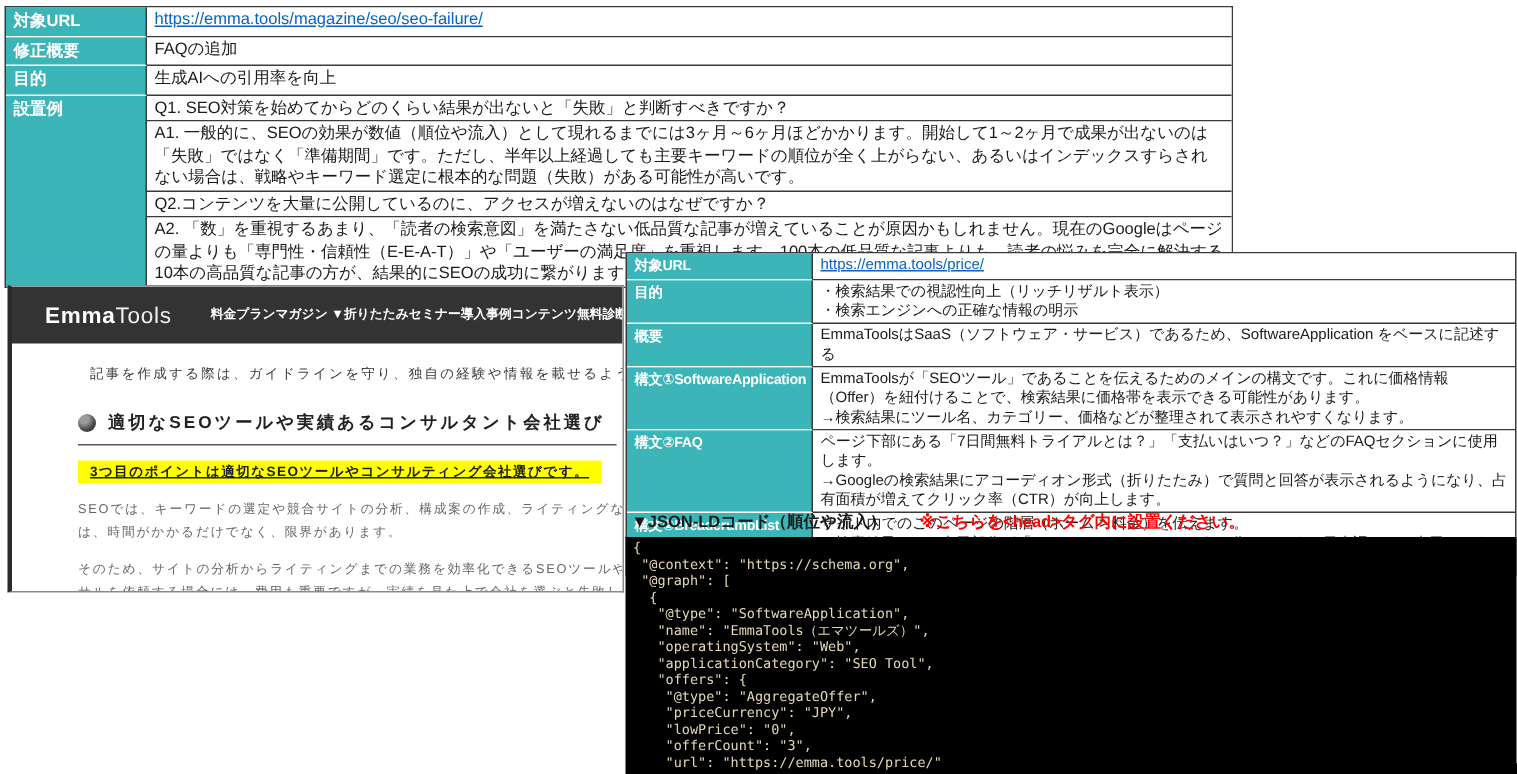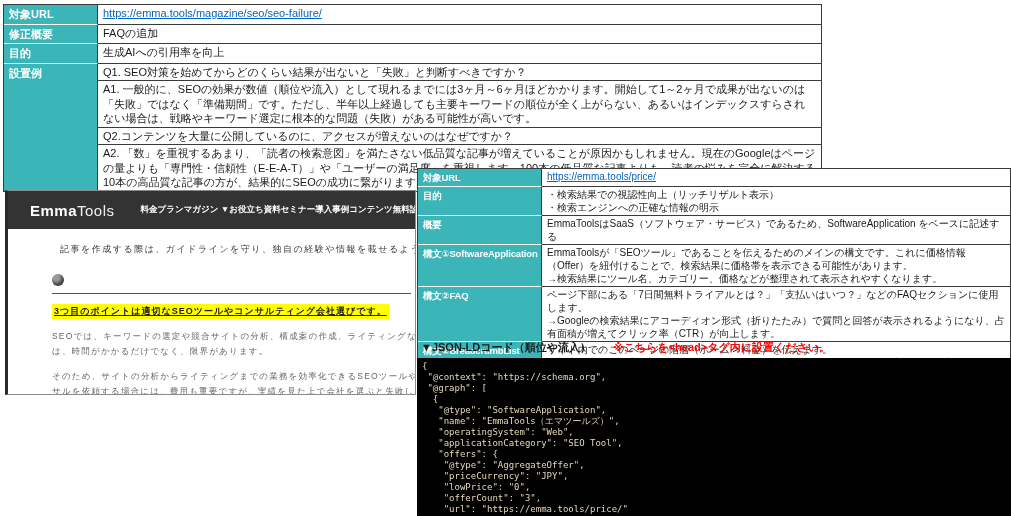--- a/index.html
+++ b/index.html
@@ -42,21 +42,21 @@
   #site .logo span { font-weight:normal; color:#f0f0f0; }
   #site .nav { display:flex; font-size:8.5px; font-weight:bold; white-space:nowrap; }
   #site .nav div { cursor:pointer; }
   #site .content { padding:10px 0 0 44px; }
   #site .intro { font-size:9px; letter-spacing:1.5px; color:#3a3a3a; margin:4px 0 18px 8px; white-space:nowrap; }
   #site .h2 { display:flex; align-items:center; gap:8px; font-size:11.5px; font-weight:bold; letter-spacing:2px; color:#222;
               border-bottom:1px solid #555; padding-bottom:7px; margin-right:4px; white-space:nowrap; }
   #site .h2 .dot { width:12px; height:12px; border-radius:50%; flex:0 0 auto;
               background:radial-gradient(circle at 35% 30%, #9a9a9a 0 25%, #4a4a4a 60%, #222); }
   #site .hl { display:inline-block; margin-top:10px; background:#ffff00; color:#222;
-              font-size:9px; font-weight:bold; letter-spacing:1px; text-decoration:underline; padding:1px 2px; white-space:nowrap; }
+              font-size:9px; font-weight:bold; letter-spacing:1px; text-decoration:underline; padding:1px 8px; white-space:nowrap; }
   #site .para { font-size:8.5px; letter-spacing:1.2px; color:#666; line-height:15px; margin-top:10px; white-space:pre; overflow:hidden; }
 
   
   #jsonld-head { position:absolute; left:421px; top:340px; font-size:11px; font-weight:bold; white-space:nowrap; }
   #jsonld-head .note { color:#ff0000; margin-left:22px; font-size:11px; }
   #code {
     position:absolute; left:417px; top:358px; width:594px; height:158px;
     background:#000; color:#e6d9b8; overflow:hidden;
   }
   #code pre {
@@ -83,30 +83,31 @@
   <div class="cell">Q2.コンテンツを大量に公開しているのに、アクセスが増えないのはなぜですか？</div>
   <div class="cell last">A2. 「数」を重視するあまり、「読者の検索意図」を満たさない低品質な記事が増えていることが原因かもしれません。現在のGoogleはページの量よりも「専門性・信頼性（E-E-A-T）」や「ユーザーの満足度」を重視します。100本の低品質な記事よりも、読者の悩みを完全に解決する10本の高品質な記事の方が、結果的にSEOの成功に繋がります。</div>
 </div>
 
 <div id="site">
   <div class="navbar">
     <div class="logo"><b>Emma</b><span>Tools</span></div>
     <div class="nav">
       <div>料金プラン</div>
       <div>マガジン ▼</div>
-      <div>お役立ち資料</div>
+      <div>折りたたみ</div>
       <div>セミナー</div>
       <div>導入事例</div>
       <div>コンテンツ無料診断</div>
     </div>
   </div>
   <div class="content">
     <div class="intro">記事を作成する際は、ガイドラインを守り、独自の経験や情報を載せるようにしましょう。</div>
     <div class="h2">
       <span class="dot"></span>
+      <span>適切なSEOツールや実績あるコンサルタント会社選び</span>
     </div>
     <span class="hl">3つ目のポイントは適切なSEOツールやコンサルティング会社選びです。</span>
     <div class="para">SEOでは、キーワードの選定や競合サイトの分析、構成案の作成、ライティングなどいろいろな業務を行わなければ
 は、時間がかかるだけでなく、限界があります。</div>
     <div class="para">そのため、サイトの分析からライティングまでの業務を効率化できるSEOツールや、業務の一部を効率化するツール
 サルを依頼する場合には、費用も重要ですが、実績を見た上で会社を選ぶと失敗しません。</div>
     
     
   </div>
 </div>

